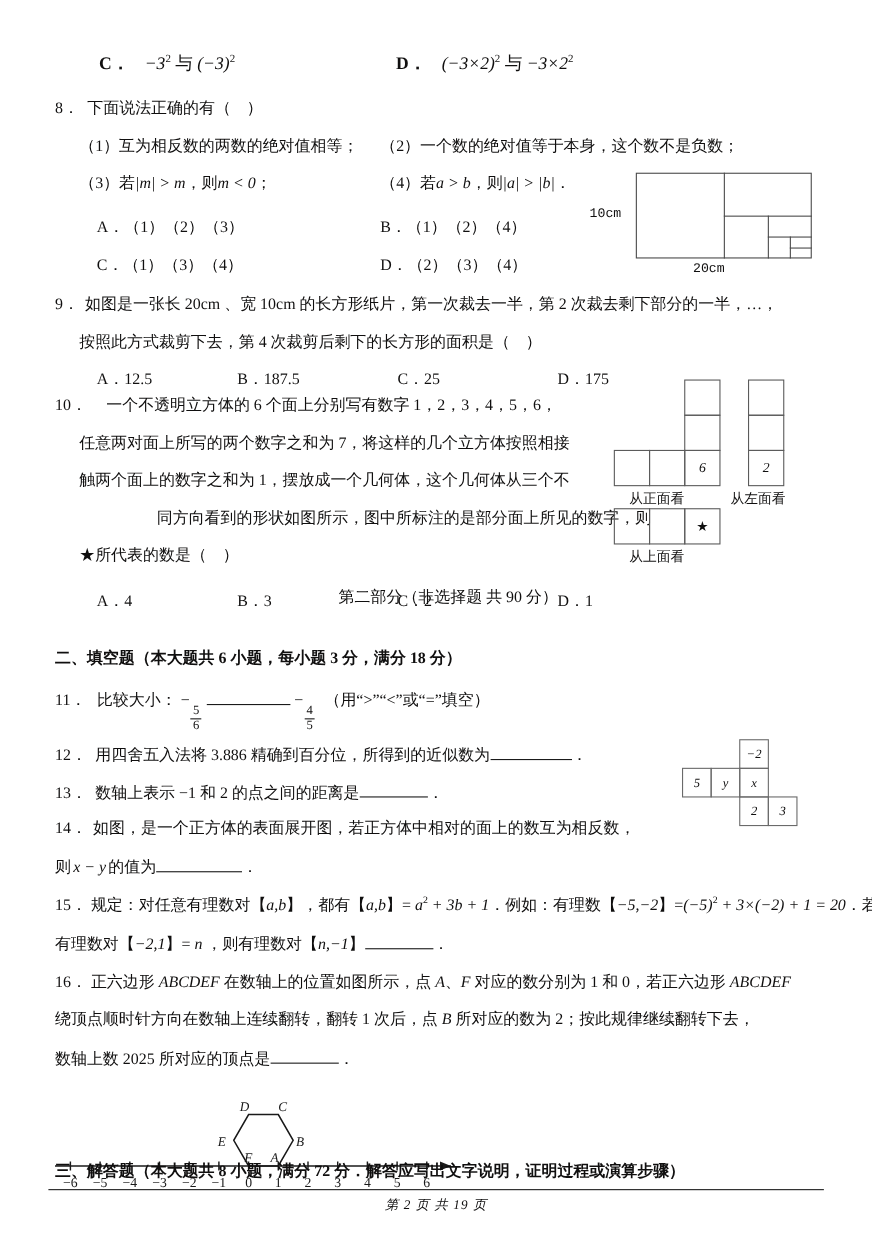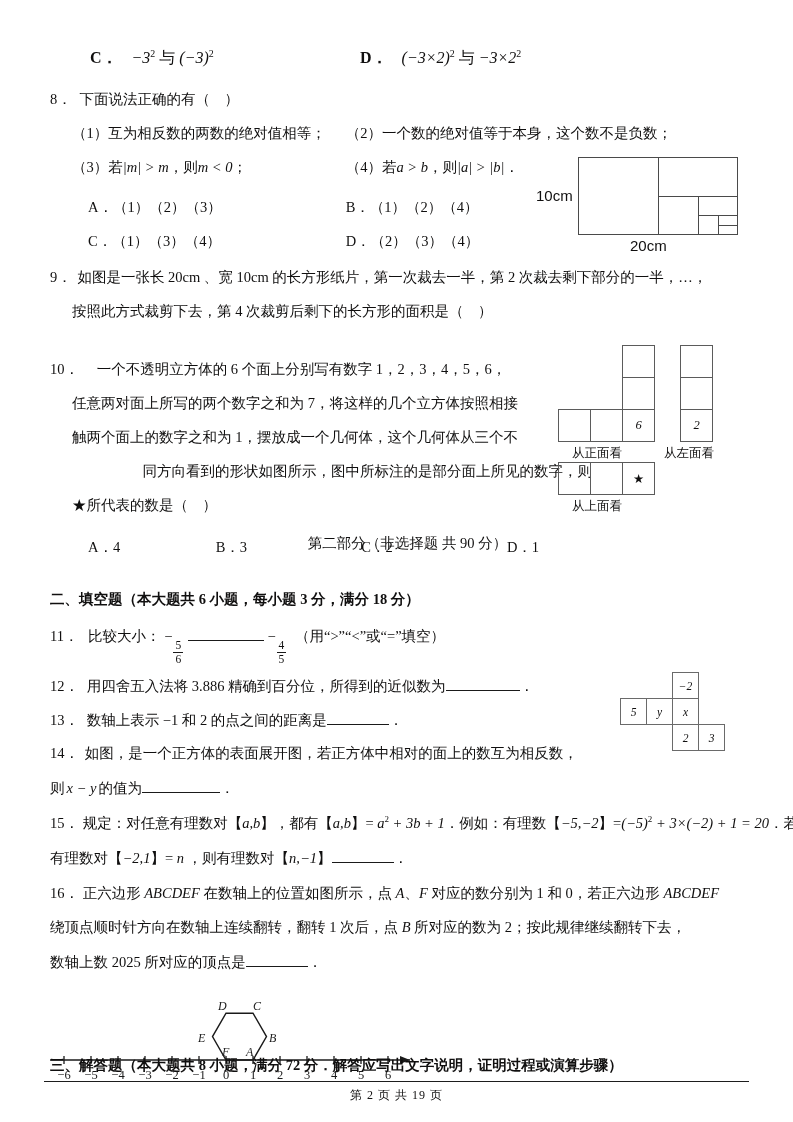--- a/index.html
+++ b/index.html
@@ -34,39 +34,39 @@
   
   .frac { display:inline-flex; flex-direction:column; align-items:center;
           vertical-align:-0.52em; margin:0 1px; line-height:1; }
   .frac .n { font-size:11.5px; padding:0 2px; }
   .frac .bar { width:100%; height:1.1px; background:#1a1a1a; margin:1px 0; }
   .frac .d { font-size:11.5px; padding:0 2px; }
 
   
   .rectfig { position:absolute; }
   .rectfig .box { position:absolute; border:1.1px solid #4a4a4a; }
-  .rectfig .lbl { position:absolute; font-size:15px; font-family:Liberation Sans, sans-serif; }
+  .rectfig .lbl { position:absolute; font-size:12px; font-family:Liberation Mono, monospace; }
 
   
   .grid { position:absolute; }
   .cell { position:absolute; border:1.1px solid #5b5b5b; display:flex;
           align-items:center; justify-content:center;
           font-size:12.5px; font-style:italic; }
   .viewcap { position:absolute; font-size:12.5px; white-space:nowrap; }
 
   
   .net .ncell { position:absolute; border:1.1px solid #6a6a6a;
                 display:flex; align-items:center; justify-content:center;
                 font-size:11.5px; font-style:italic; }
 
   
   .nlwrap { position:absolute; }
 
   .footer { position:absolute; left:0; right:0; bottom:18px; text-align:center;
-            font-size:12px; letter-spacing:1px; }
+            font-size:12px; letter-spacing:1px;font-style:italic; }
   .hr { position:absolute; left:44px; right:44px; bottom:40px; height:1px; background:#1d1d1d; }
 </style>
 </head>
 <body>
 
 <div class="page">
 
   <div class="qrow" style="position:absolute; left:90px; top:48px; width:660px;">
     <div class="opts">
       <div style="width:270px;">
@@ -128,20 +128,26 @@
     <div style="position:absolute; left:140px; top:68px; width:20px; height:1.1px; background:#4a4a4a;"></div>
     <div class="lbl" style="left:-42px; top:30px;">10cm</div>
     <div class="lbl" style="left:52px; top:80px;">20cm</div>
   </div>
 
   <div style="position:absolute; left:50px; top:270px; width:700px;" class="line">
     <span class="num">9．</span>
     <span style="margin-left:2px;">如图是一张长 20cm 、宽 10cm 的长方形纸片，第一次裁去一半，第 2 次裁去剩下部分的一半，…，</span>
   </div>
   <div style="position:absolute; left:72px; top:304px; width:700px;" class="line">按照此方式裁剪下去，第 4 次裁剪后剩下的长方形的面积是（　）</div>
+  <div style="position:absolute; left:88px; top:338px; width:560px;" class="line">
+    <span style="display:inline-block; width:124px;">A．12.5</span>
+    <span style="display:inline-block; width:142px;">B．187.5</span>
+    <span style="display:inline-block; width:142px;">C．25</span>
+    <span>D．175</span>
+  </div>
 
   <div style="position:absolute; left:50px; top:362px; width:520px;" class="line">
     <span class="num">10．</span>
     <span style="margin-left:14px;">一个不透明立方体的 6 个面上分别写有数字 1，2，3，4，5，6，</span>
   </div>
   <div style="position:absolute; left:72px; top:396px; width:520px;" class="line">任意两对面上所写的两个数字之和为 7，将这样的几个立方体按照相接</div>
   <div style="position:absolute; left:72px; top:430px; width:520px;" class="line">触两个面上的数字之和为 1，摆放成一个几何体，这个几何体从三个不</div>
   <div style="position:absolute; left:72px; top:464px; width:520px;text-align:right;" class="line">同方向看到的形状如图所示，图中所标注的是部分面上所见的数字，则</div>
   <div style="position:absolute; left:72px; top:498px; width:520px;" class="line">★所代表的数是（　）</div>
   <div style="position:absolute; left:88px; top:540px; width:560px;" class="line">

